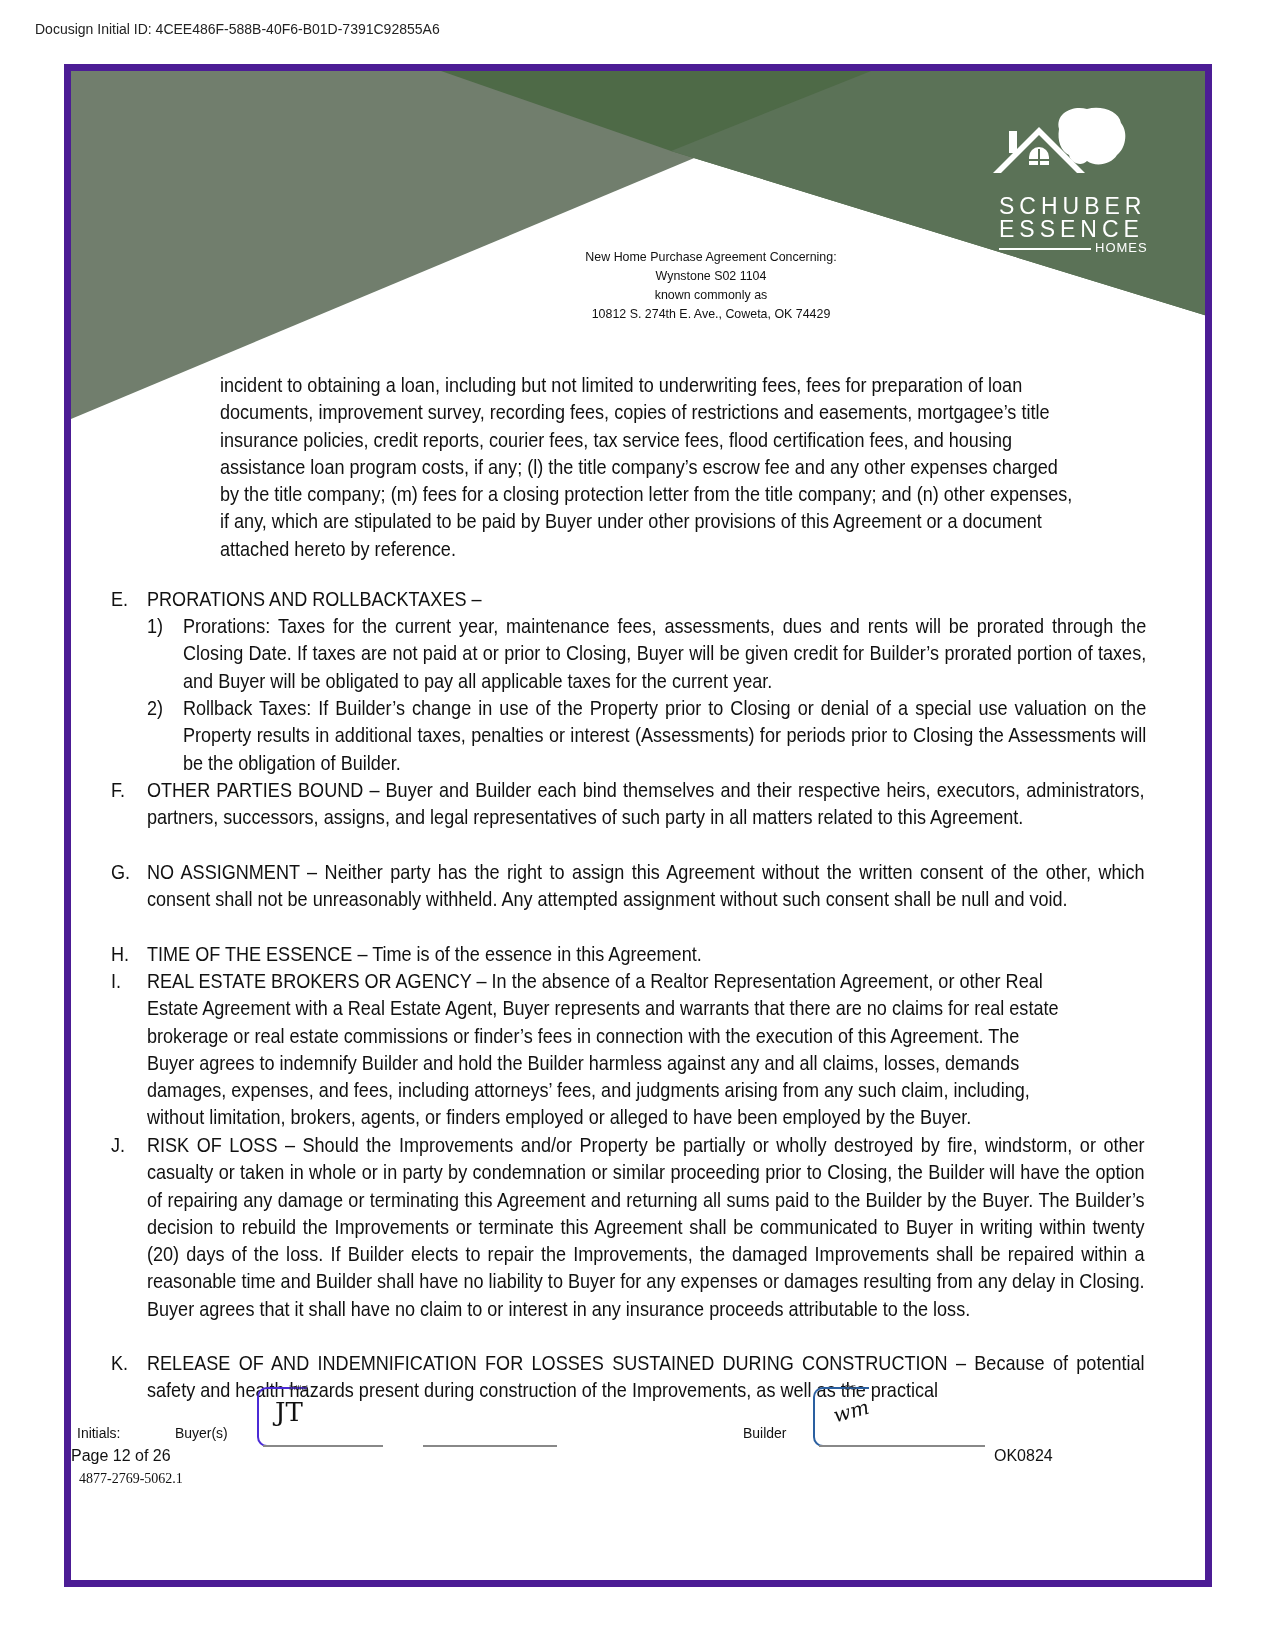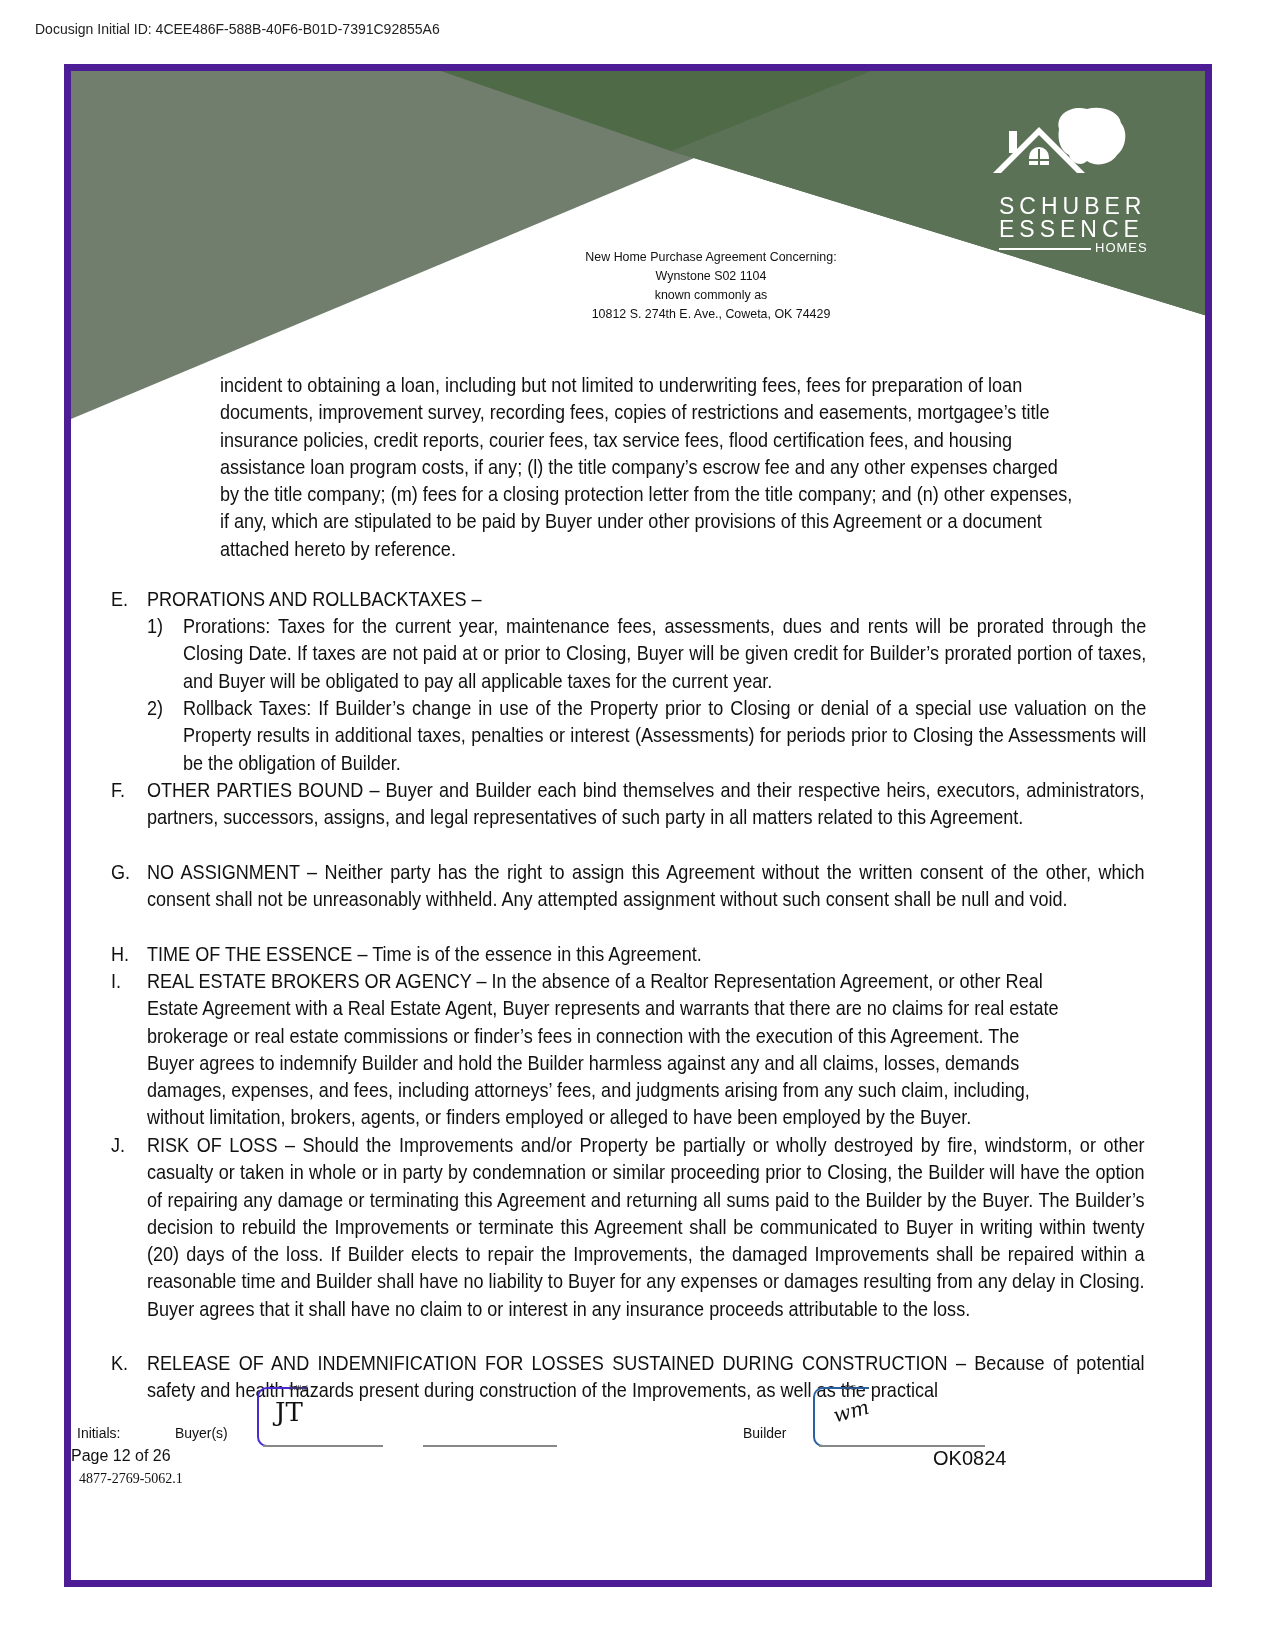--- a/index.html
+++ b/index.html
@@ -31,21 +31,21 @@
   .sub .content { position: absolute; left: 36px; width: 1120px; font-size: 21px; line-height: 27.3px;
                   transform-origin: 0 0; transform: scaleX(0.86); text-align: justify; }
   .footer-label { position: absolute; font-size: 15.5px; color: #111; transform-origin: 0 0; transform: scaleX(0.9); }
   .sig-line { position: absolute; height: 2px; background: #888; }
   .initial-box { position: absolute; border-left: 2px solid; border-top: 2px solid; border-bottom: 2px solid;
                  border-radius: 10px 0 0 10px; border-right: none; }
   .initial-caption { position: absolute; font-size: 8px; color: #333; }
   .handwriting { position: absolute; font-family: "DejaVu Serif", serif; color: #111; }
   .page-num { position: absolute; left: 0; top: 1376px; font-size: 16px; }
   .doc-id { position: absolute; left: 8px; top: 1400px; font-family: "Liberation Serif", serif; font-size: 14px; }
-  .form-code { position: absolute; left: 862px; top: 1376px; font-size: 20px; }
+  .form-code { position: absolute; left: 923px; top: 1376px; font-size: 16px; }
 </style>
 </head>
 <body>
 
 <div class="envelope-id">
   <span>Docusign Initial ID:</span>
   <span>4CEE486F-588B-40F6-B01D-7391C92855A6</span>
 </div>
 
 <div class="page-frame">

